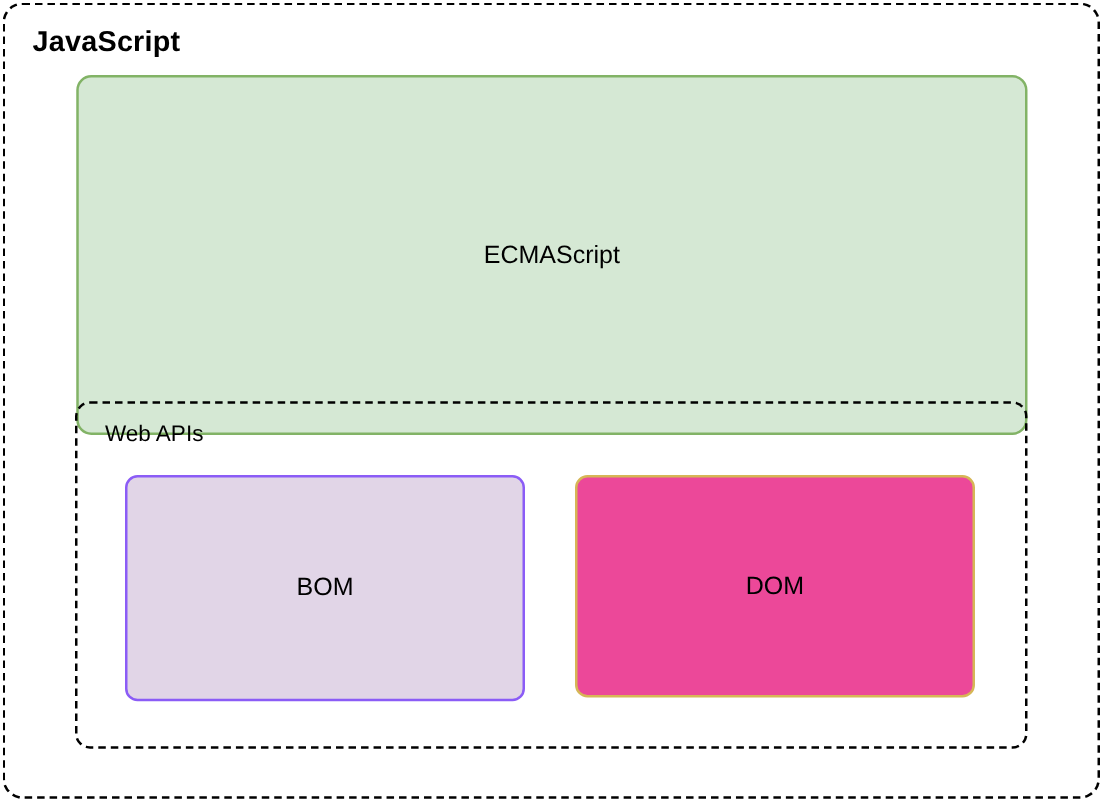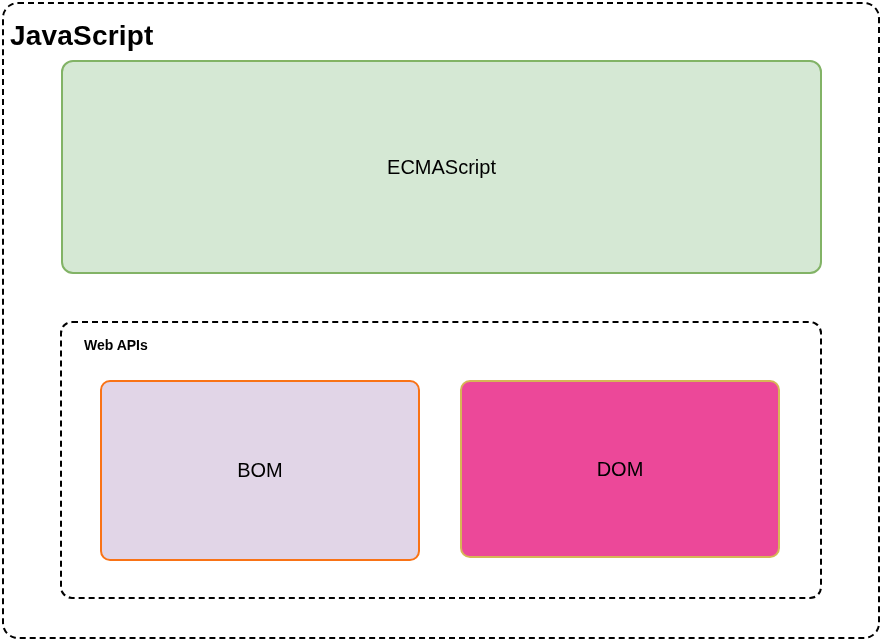--- a/index.html
+++ b/index.html
@@ -21,67 +21,67 @@
     left: 2px;
     top: 2px;
     width: 874px;   
     height: 633px;  
     border: 2px dashed #000000;
     border-radius: 16px;
     box-sizing: content-box;
   }
   .outer-label {
     position: absolute;
-    left: 6px;
+    left: 22px;
     top: 16px;
-    font-size: 28px;
+    font-size: 23px;
     font-weight: bold;
     letter-spacing: 0.2px;
   }
   .box {
     position: absolute;
     display: flex;
     align-items: center;
     justify-content: center;
     box-sizing: border-box;
     font-size: 20px;
   }
   .ecmascript-box {
     left: 61px;
     top: 60px;
     width: 761px;
-    height: 214px;
+    height: 288px;
     background: #d5e8d4;
     border: 2px solid #82b366;
     border-radius: 12px;
   }
   .webapis-box {
     position: absolute;
     left: 60px;
     top: 321px;
     width: 762px;
     height: 278px;
     border: 2px dashed #000000;
     border-radius: 12px;
     box-sizing: border-box;
   }
   .webapis-label {
     position: absolute;
     left: 22px;
     top: 14px;
-    font-size: 14px;
-    font-weight: bold;
+    font-size: 18px;
+    font-weight: normal;
   }
   .bom-box {
     left: 100px;
     top: 380px;
     width: 320px;
     height: 181px;
     background: #e1d5e7;
-    border: 2px solid #f97316;
+    border: 2px solid #8b5cf6;
     border-radius: 10px;
   }
   .dom-box {
     left: 460px;
     top: 380px;
     width: 320px;
     height: 178px;
     background: #ec4899;
     border: 2px solid #d6b656;
     border-radius: 10px;

